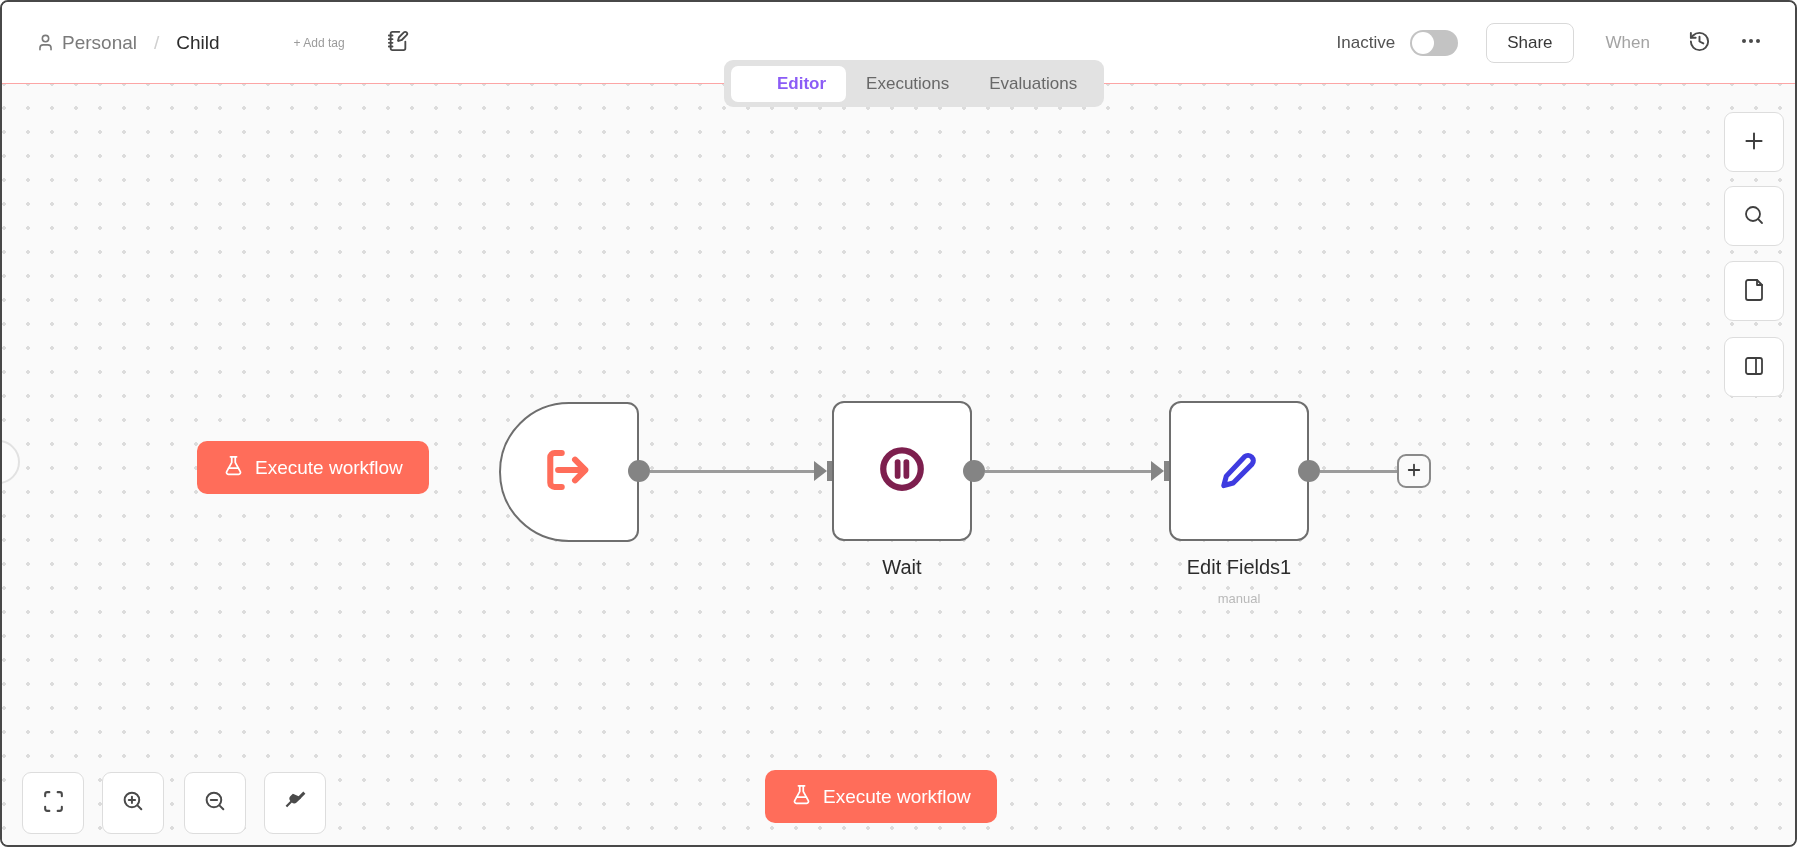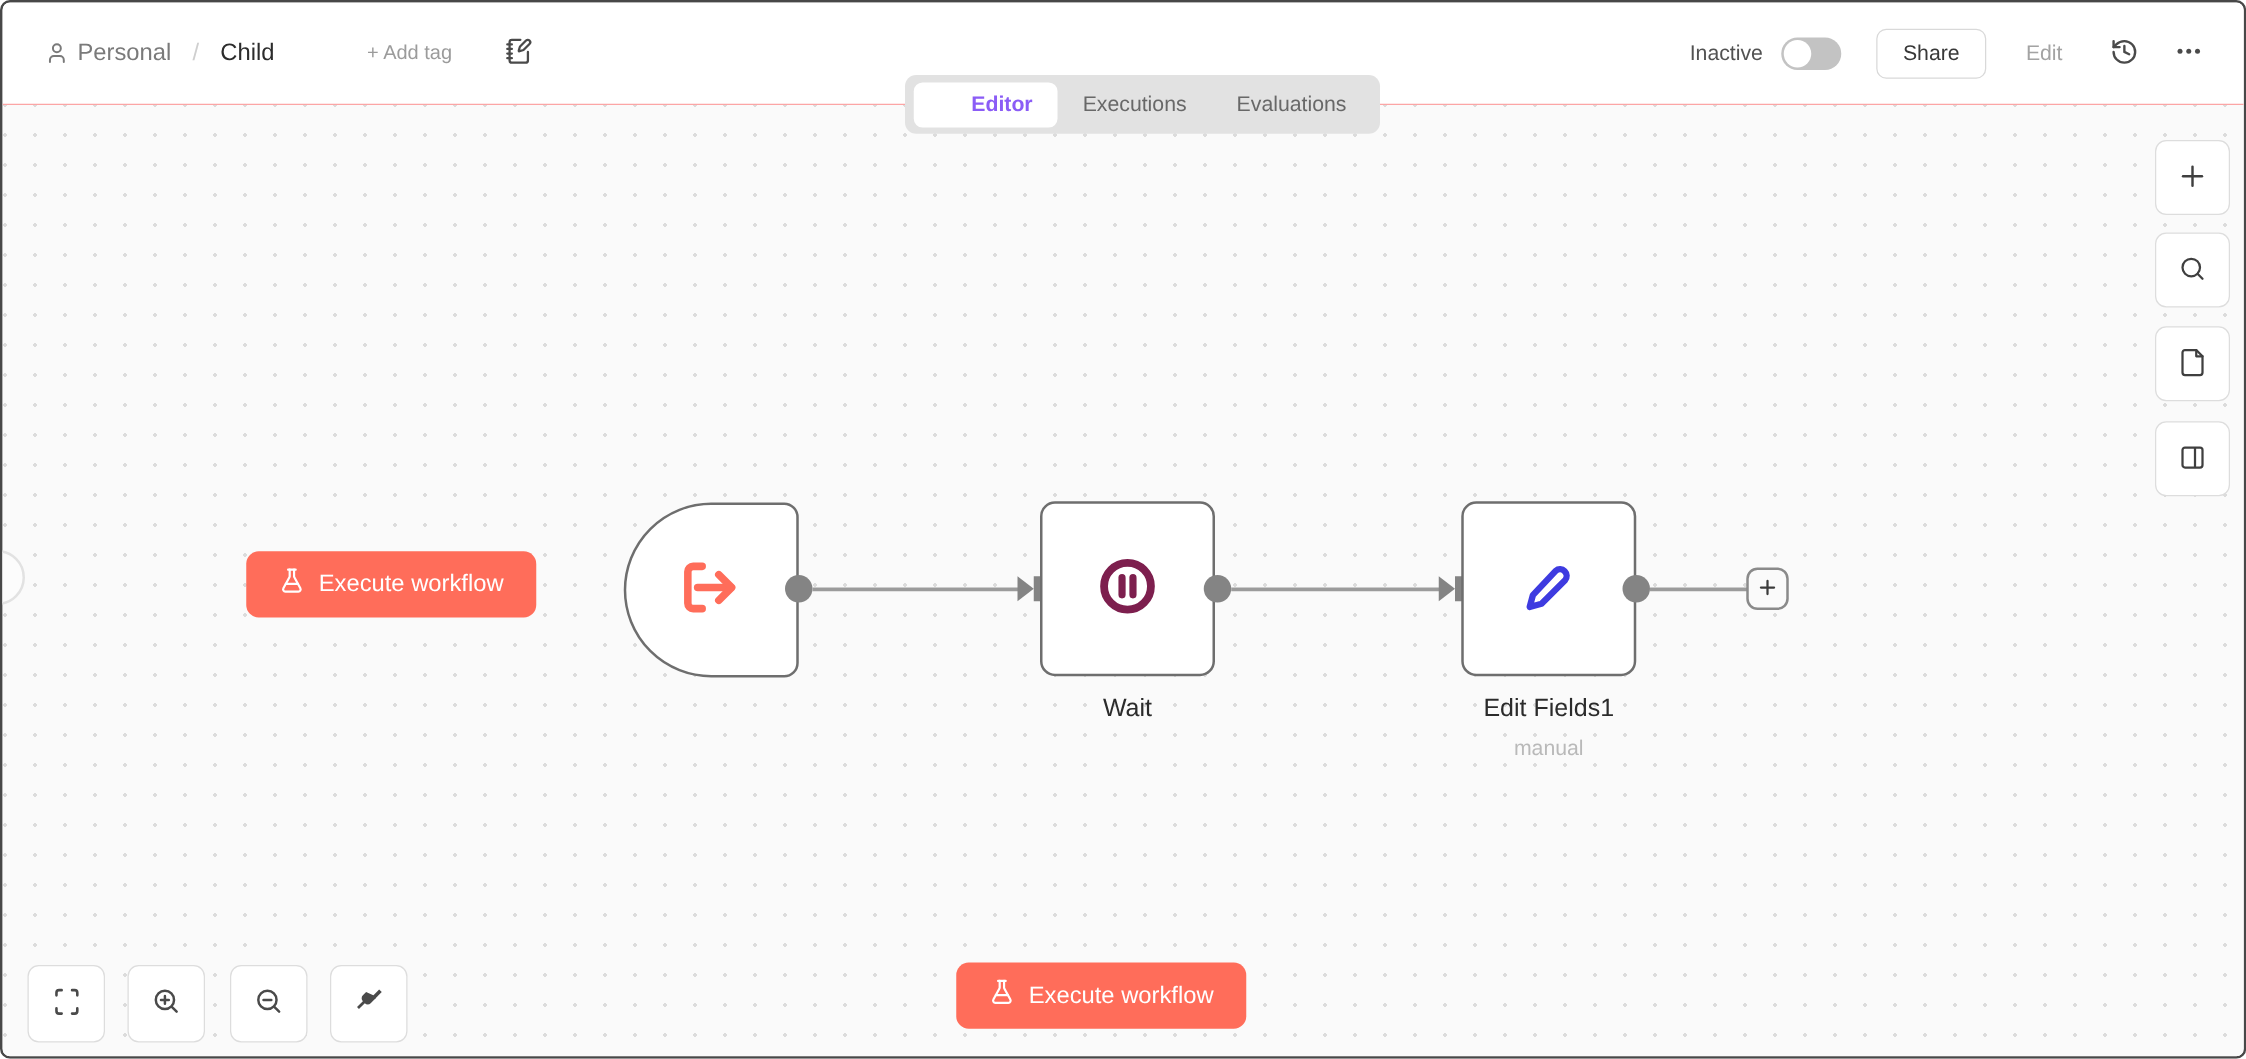--- a/index.html
+++ b/index.html
@@ -17,21 +17,21 @@
     position:absolute; top:0; left:0; right:0; height:82px;
     background:#ffffff; border-bottom:1px solid #fca5a5;
     display:flex; align-items:center; justify-content:space-between;
     padding:0 32px 0 34px; z-index:5;
   }
   .header-left { display:flex; align-items:center; }
   .crumb-icon { display:flex; align-items:center; color:#7a7a7a; margin-right:7px; }
   .crumb-project { font-size:19px; color:#7a7a7a; cursor:pointer; }
   .crumb-sep { font-size:19px; color:#cfcfcf; margin:0 17px; }
   .crumb-name { font-size:19px; color:#2c2c2c; cursor:text; }
-  .add-tag { font-size:16px; color:#9b9b9b; margin-left:74px; cursor:pointer; }
+  .add-tag { font-size:12px; color:#9b9b9b; margin-left:74px; cursor:pointer; }
   .note-btn { margin-left:42px; display:flex; align-items:center; color:#4a4a4a; cursor:pointer; background:none; border:none; }
 
   .header-right { display:flex; align-items:center; }
   .status-label { font-size:17px; color:#525252; margin-right:15px; }
   .toggle {
     width:48px; height:26px; background:#c3c3c3; border-radius:13px;
     position:relative; cursor:pointer; border:none; margin-right:28px;
   }
   .toggle .knob {
     position:absolute; left:2px; top:2px; width:22px; height:22px;
@@ -77,21 +77,21 @@
     border:2.5px solid #6e6e6e; display:flex; align-items:center; justify-content:center;
     cursor:pointer;
   }
   .node.trigger { border-radius:72px 12px 12px 72px; }
   .node.square  { border-radius:12px; }
 
   .node-label {
     position:absolute; text-align:center; font-size:20px; color:#2b2b2b;
     line-height:27px; cursor:pointer;
   }
-  .node-sub { font-size:17px; color:#b9b9b9; margin-top:4px; font-weight:400; }
+  .node-sub { font-size:13px; color:#b9b9b9; margin-top:4px; font-weight:400; }
 
   
   .conn-line { position:absolute; height:2.5px; background:#9b9b9b; top:386px; }
   .conn-dot  { position:absolute; width:22px; height:22px; border-radius:50%; background:#848484; top:376px; cursor:pointer; }
   .conn-arrow {
     position:absolute; top:377px; width:0; height:0; cursor:pointer;
     border-left:13px solid #848484; border-top:10px solid transparent; border-bottom:10px solid transparent;
   }
   .conn-stub { position:absolute; top:377px; width:9px; height:20px; background:#848484; }
 
@@ -154,21 +154,21 @@
         </span>
       </button>
     </div>
 
     <div class="header-right">
       <span class="status-label">Inactive</span>
       <button class="toggle">
         <span class="knob"></span>
       </button>
       <button class="share-btn">Share</button>
-      <span class="saved-label">Edit</span>
+      <span class="saved-label">When</span>
       <button class="icon-btn history-btn">
         <span>
           <svg width="23" height="23" viewBox="0 0 24 24" fill="none" stroke="currentColor" stroke-width="2" stroke-linecap="round" stroke-linejoin="round">
               <path d="M3 12a9 9 0 1 0 9-9 9.75 9.75 0 0 0-6.74 2.74L3 8"></path>
               <path d="M3 3v5h5"></path>
               <path d="M12 7v5l4 2"></path>
             </svg>
         </span>
       </button>
       <button class="icon-btn">

